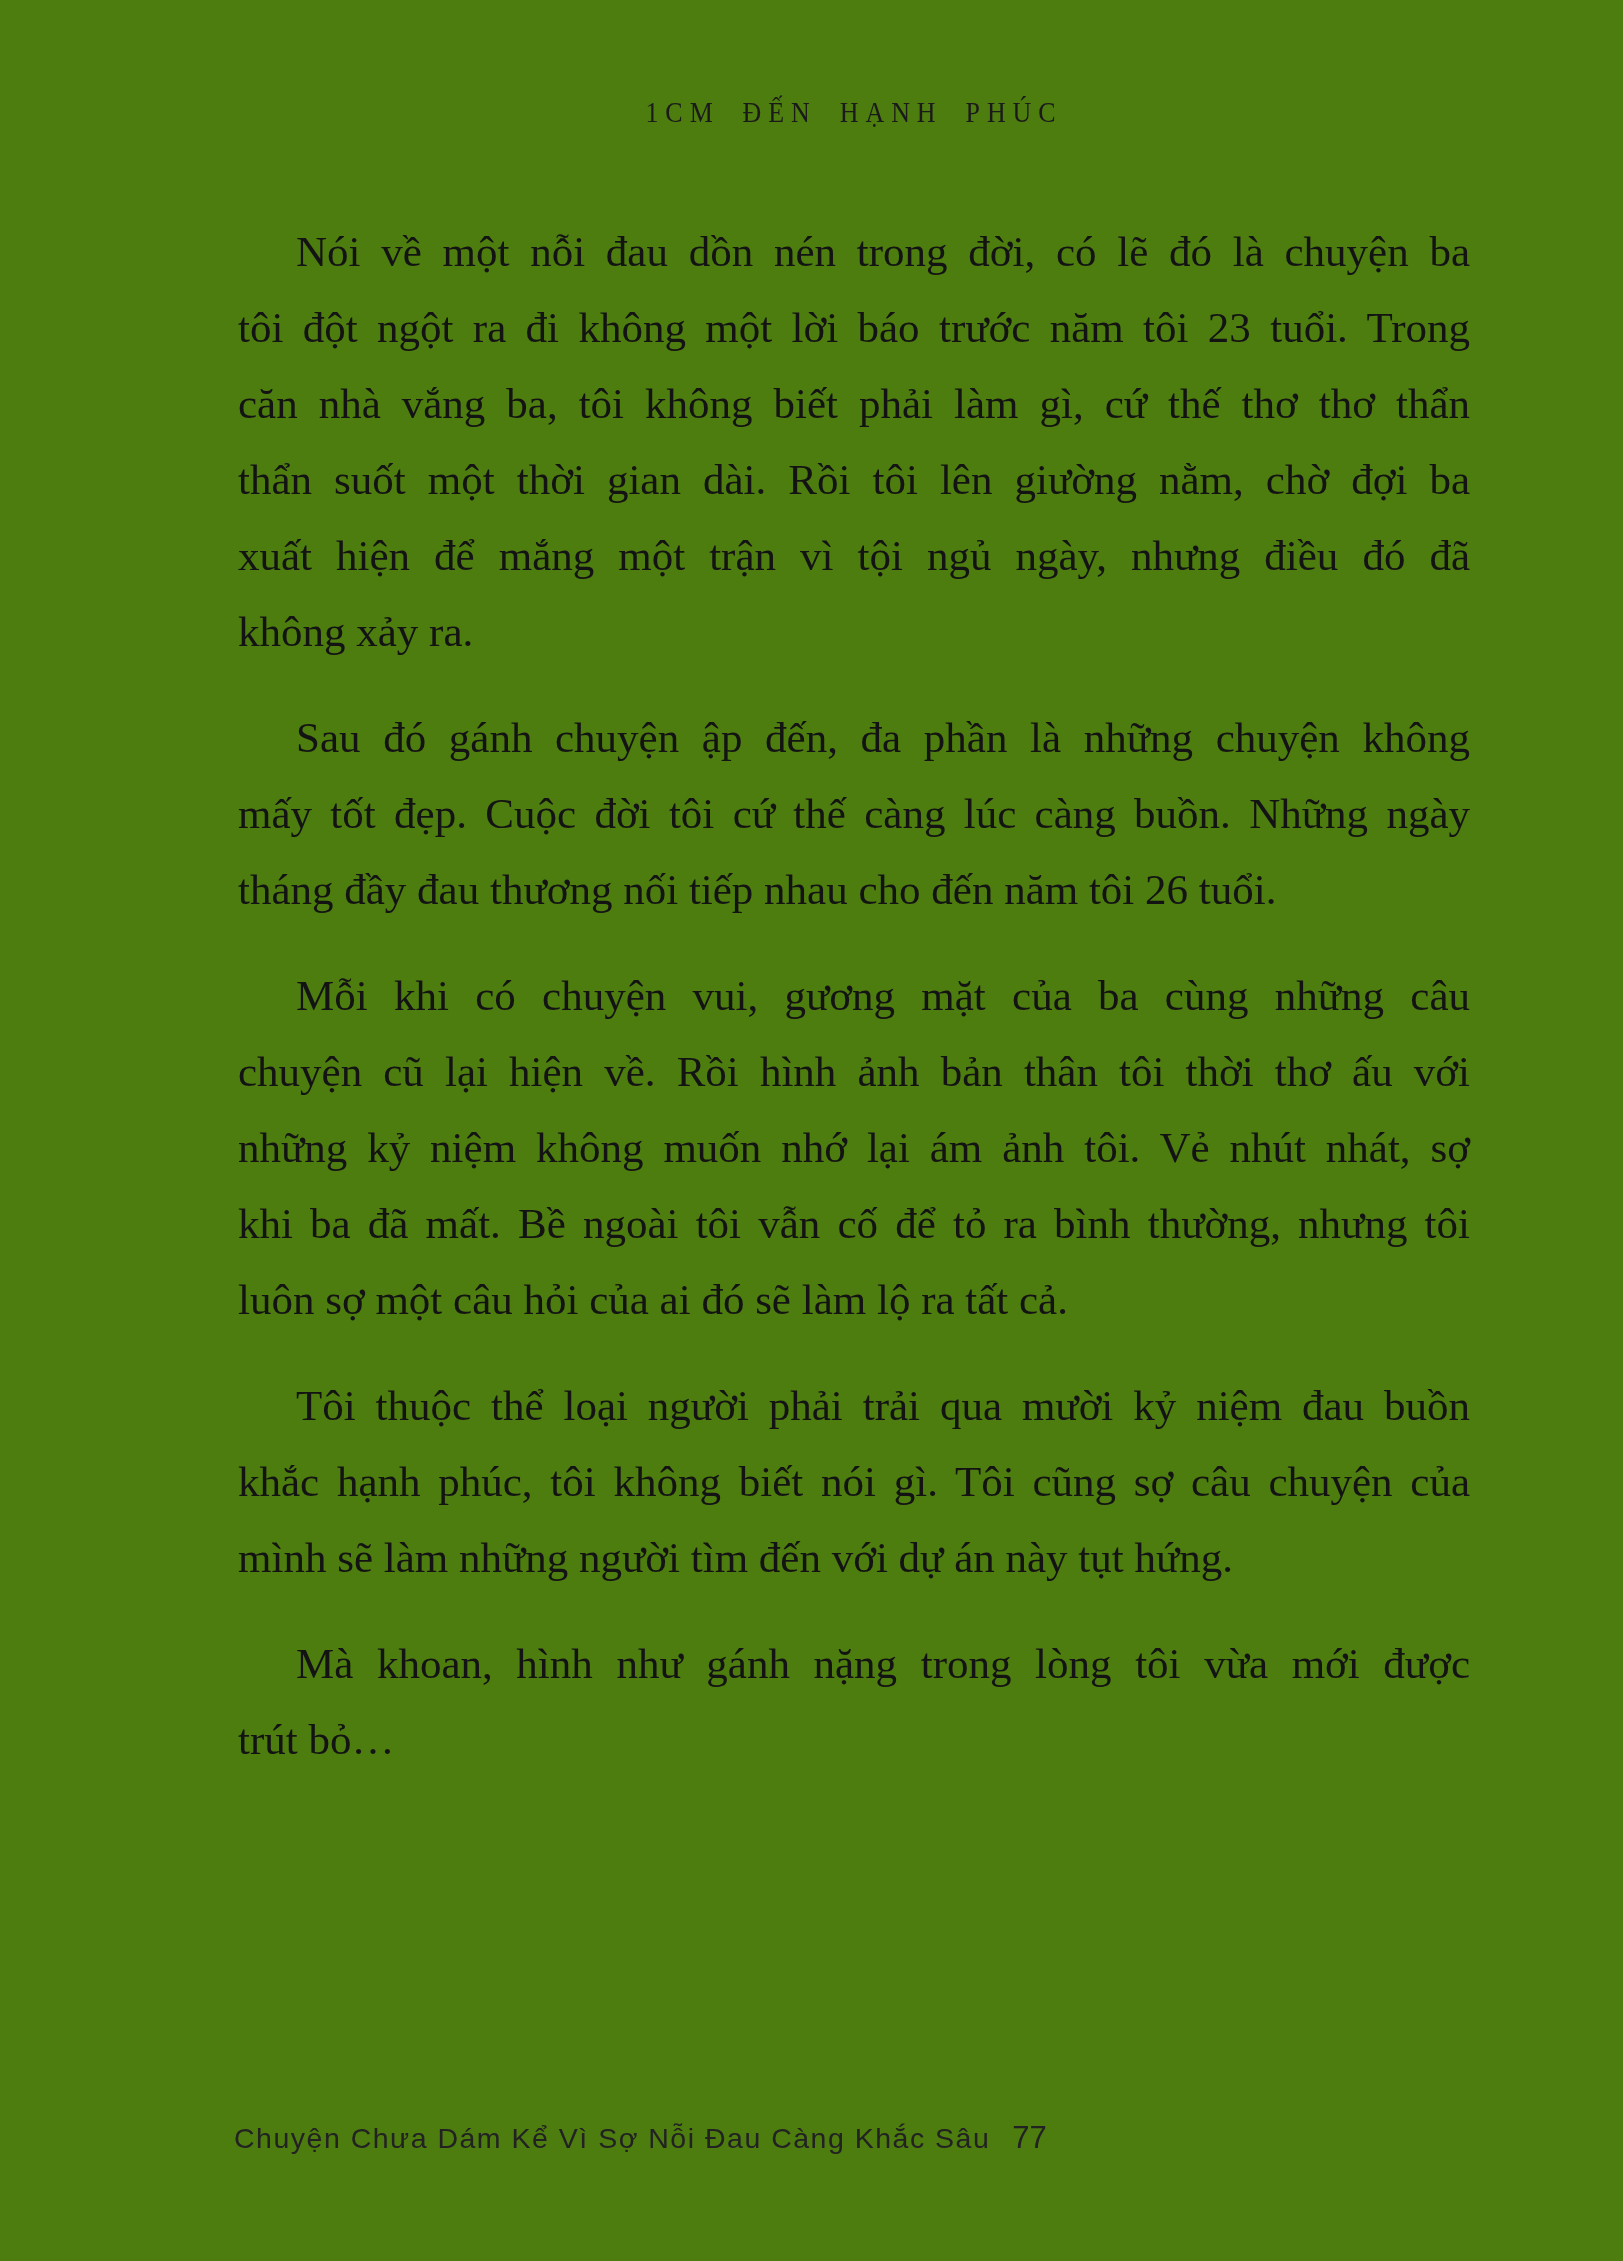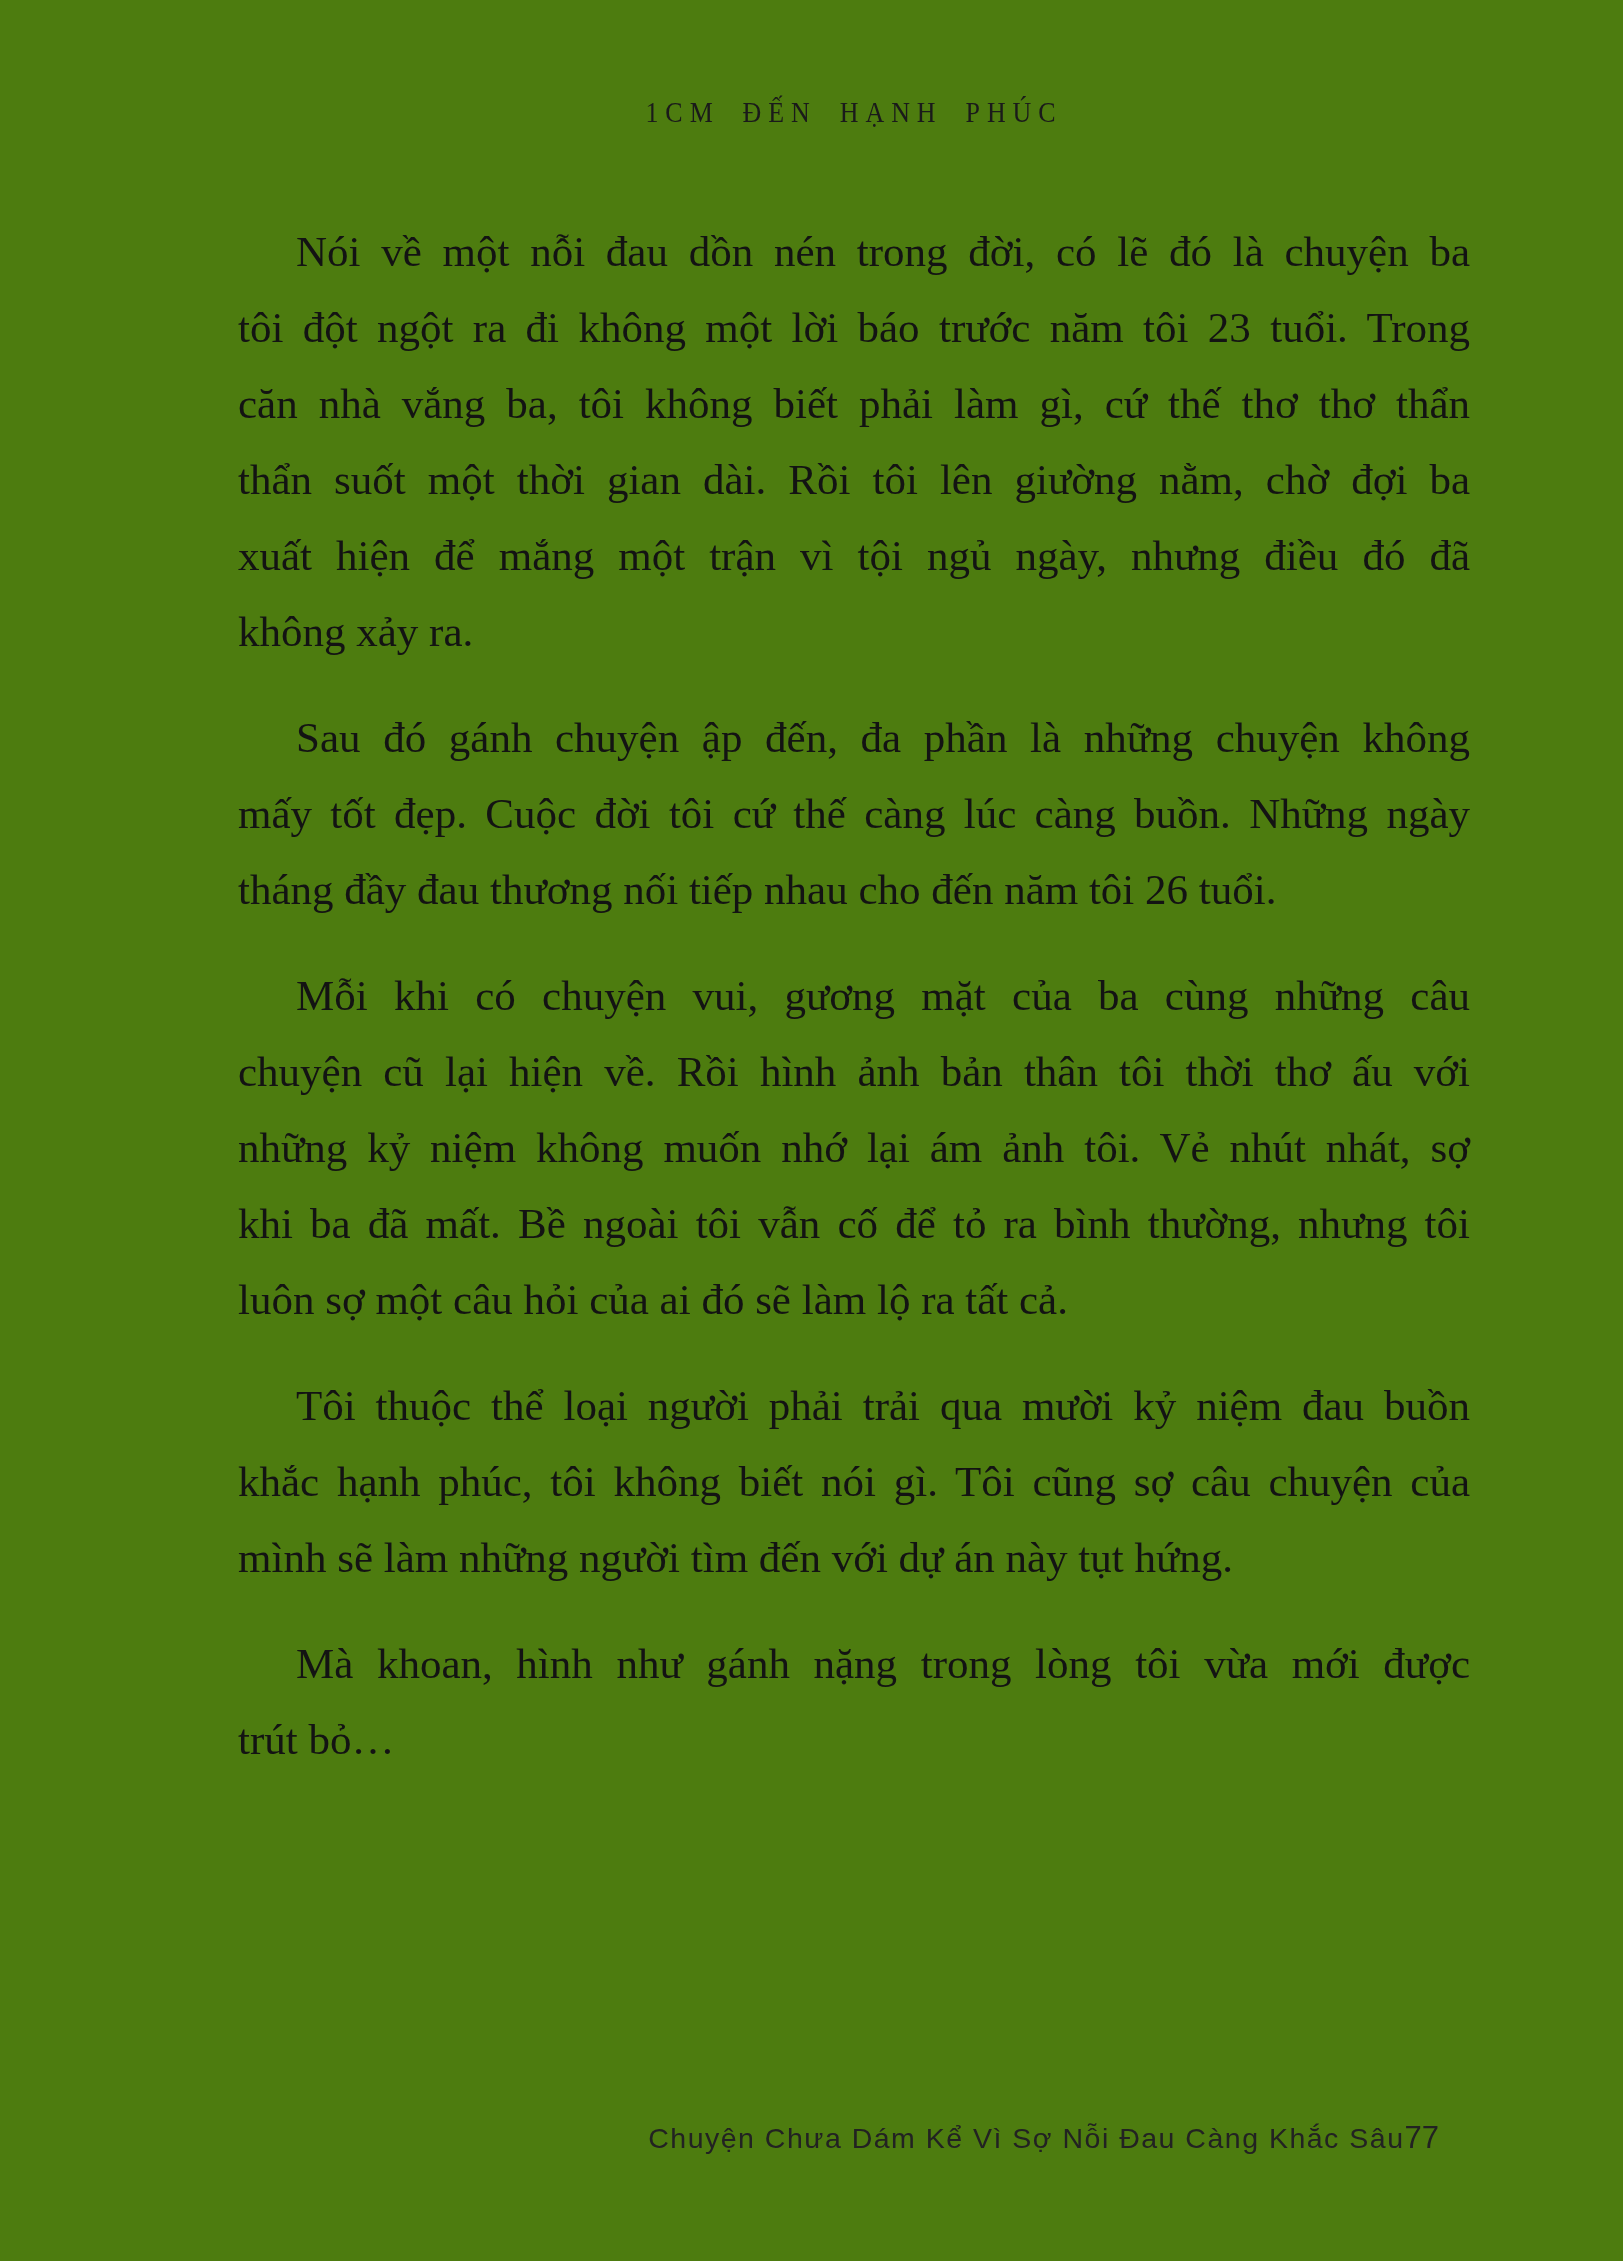--- a/index.html
+++ b/index.html
@@ -53,34 +53,35 @@
   .line.just { text-align-last: justify; }
   .line.indent { text-indent: 58px; }
 
   
   .page-footer {
     position: absolute;
     left: 234px;
     width: 1240px;
     top: 2120px;
     display: flex;
-    justify-content: flex-end;
+    justify-content: flex-start;
     align-items: baseline;
     font-family: "Liberation Sans", sans-serif;
     color: #222222;
   }
   .footer-title {
     font-size: 28.5px;
     letter-spacing: 1.5px;
     font-weight: normal;
   }
   .footer-page-number {
     font-size: 31px;
     margin-right: 35px;
     font-weight: normal;
+    margin-left: 22px;
   }
 </style>
 </head>
 <body>
 
 <div class="page">
 
   <div class="running-header">1CM ĐẾN HẠNH PHÚC</div>
 
   <main class="body-text" id="body-text">

